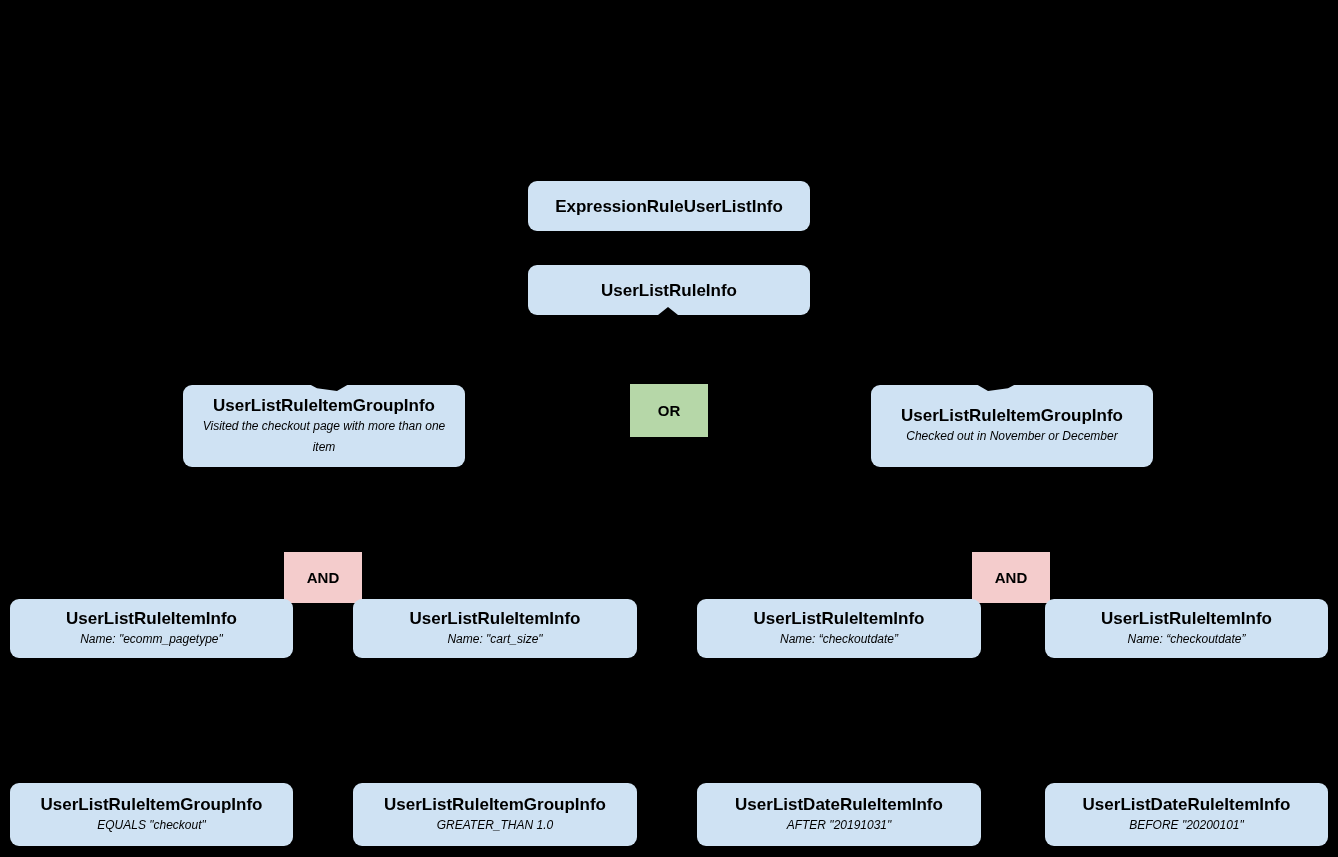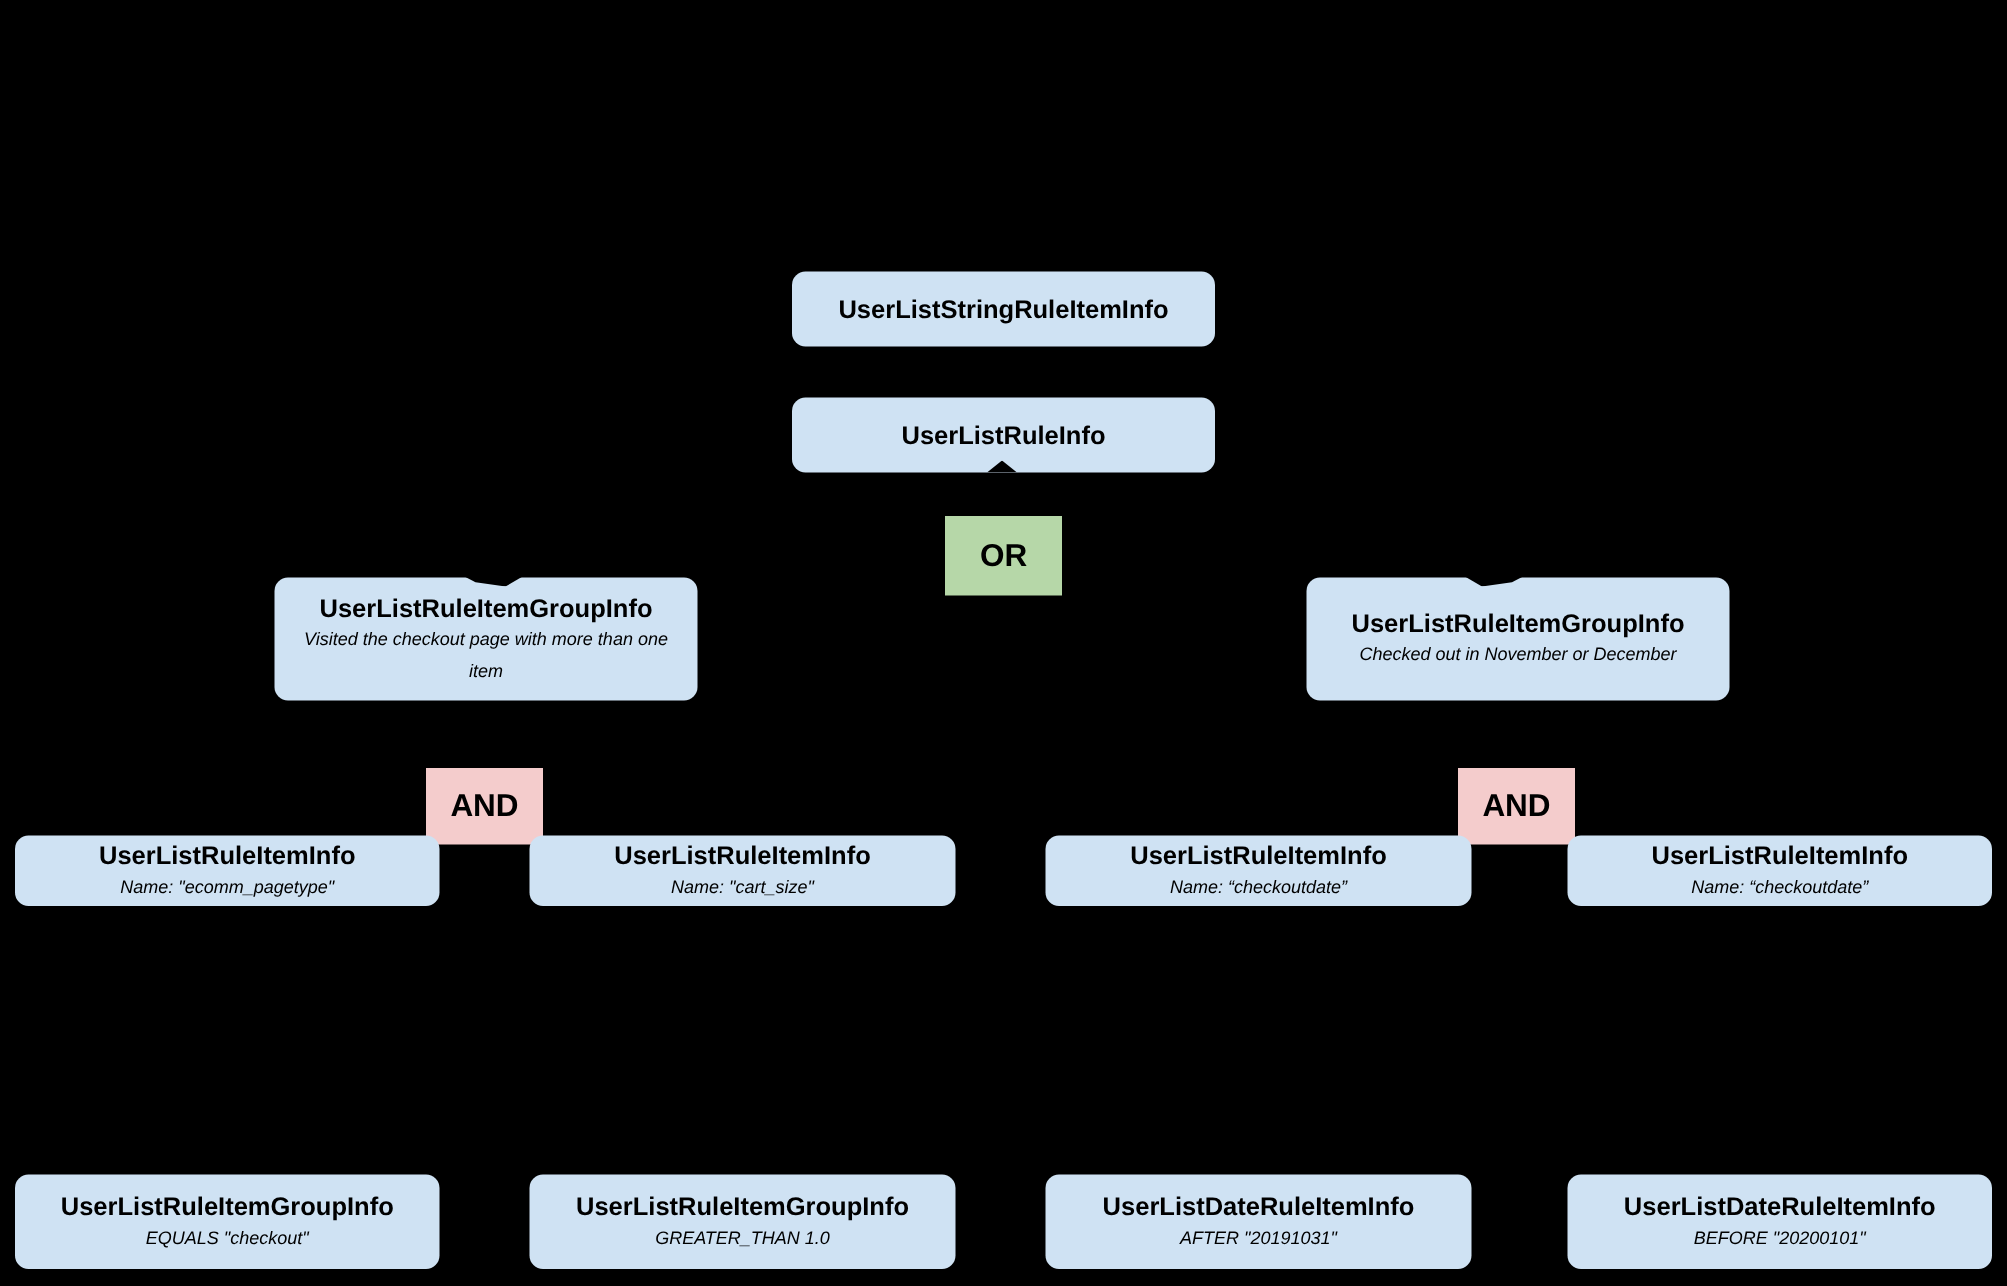--- a/index.html
+++ b/index.html
@@ -28,52 +28,53 @@
     border-radius:9px;
     padding:2px 8px;
     line-height:21px;
   }
   .node .title{font-weight:bold;font-size:17px;}
   .node .subtitle{font-style:italic;font-size:12px;}
   .op{
     position:absolute;
     box-sizing:border-box;
     display:flex;justify-content:center;align-items:center;
-    font-weight:bold;font-size:21px;
+    font-weight:bold;font-size:15px;
     border-radius:0;
+    margin-top:40px;
   }
   .op.or{background:var(--or-fill);}
   .op.and{background:var(--and-fill);}
   .arrowhead{position:absolute;background:#000000;}
   .ah-left-group{left:309px;top:384px;width:40px;height:7px;clip-path:polygon(0 0,100% 0,70% 100%,20% 60%);}
   .ah-right-group{left:976px;top:384px;width:40px;height:7px;clip-path:polygon(0 0,100% 0,80% 60%,30% 100%);}
   .ah-ruleinfo{left:658px;top:307px;width:20px;height:8px;clip-path:polygon(0 100%,100% 100%,50% 0);}
 
   
   .stack-box{left:528px;width:282px;height:50px;}
   #stack0{top:13px;} #stack1{top:97px;} #stack2{top:181px;} #stack3{top:265px;}
   #orbox{left:630px;top:344px;width:78px;height:53px;}
   #group0{left:183px;top:385px;width:282px;height:82px;}
   #group1{left:871px;top:385px;width:282px;height:82px;}
   #and0{left:284px;top:512px;width:78px;height:51px;}
   #and1{left:972px;top:512px;width:78px;height:51px;}
-  .row-item{top:557px;height:47px;}
+  .row-item{top:599px;height:59px;}
   .row-leaf{top:783px;height:63px;}
   .col0{left:10px;width:283px;}
   .col1{left:353px;width:284px;}
   .col2{left:697px;width:284px;}
   .col3{left:1045px;width:283px;}
 </style>
 </head>
 <body>
 
 <div class="canvas">
 
   <div id="stack2" class="node stack-box">
-    <div class="title">UserListStringRuleItemInfo</div>
+    <div class="title">ExpressionRuleUserListInfo</div>
   </div>
   <div id="stack3" class="node stack-box">
     <div class="title">UserListRuleInfo</div>
   </div>
 
   <div id="orbox" class="op or">
     <span>OR</span>
   </div>
 
   <div id="group0" class="node">

